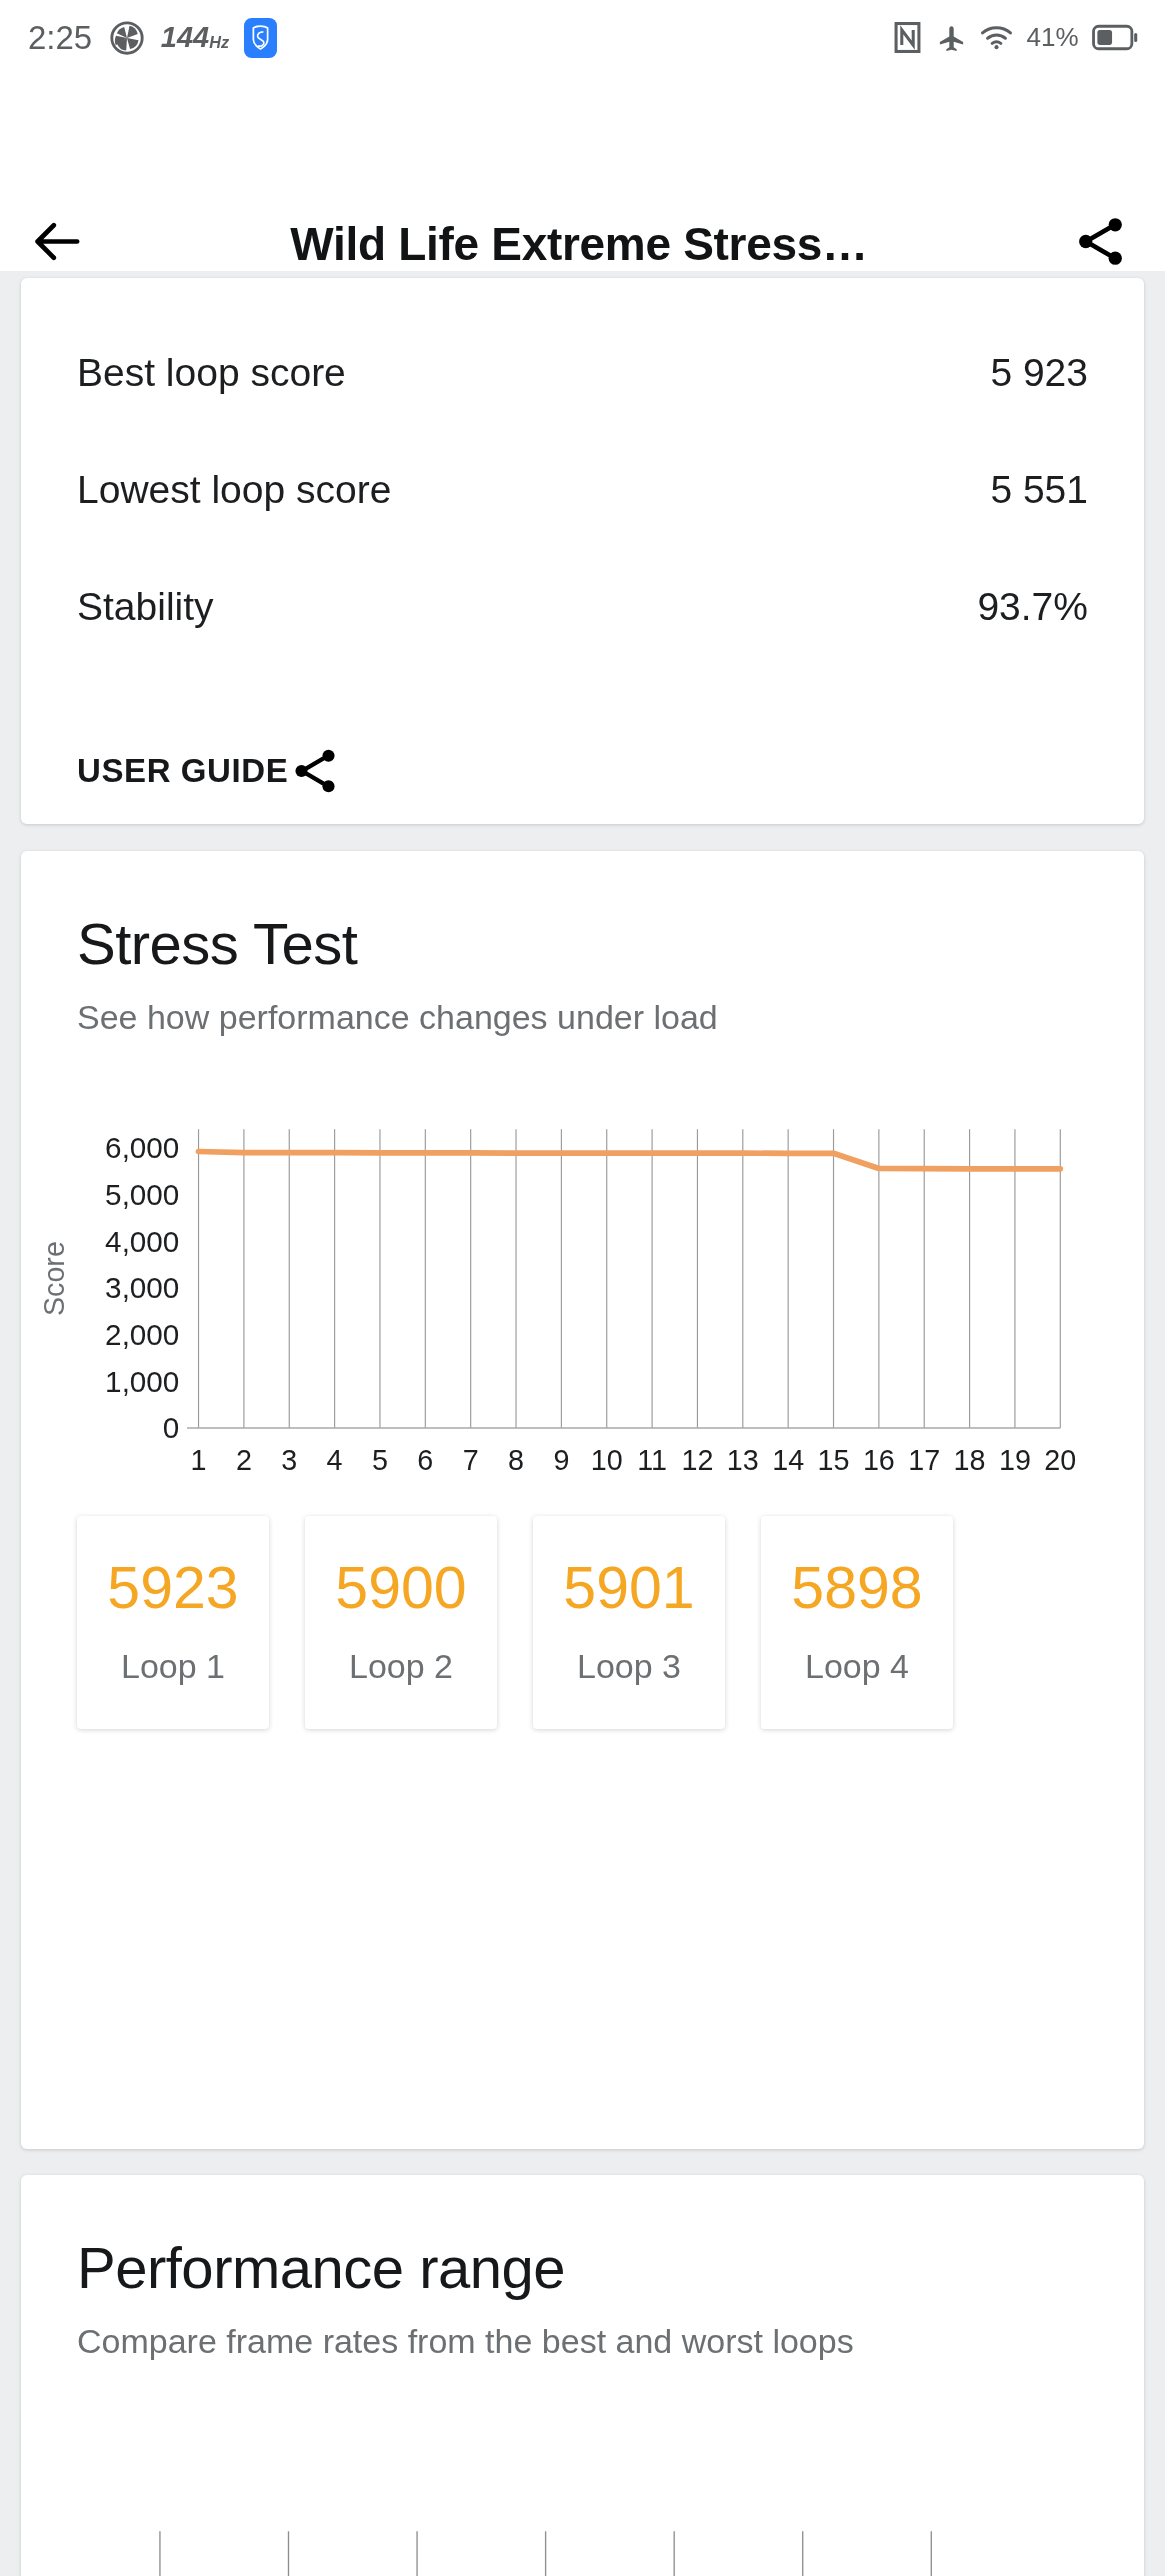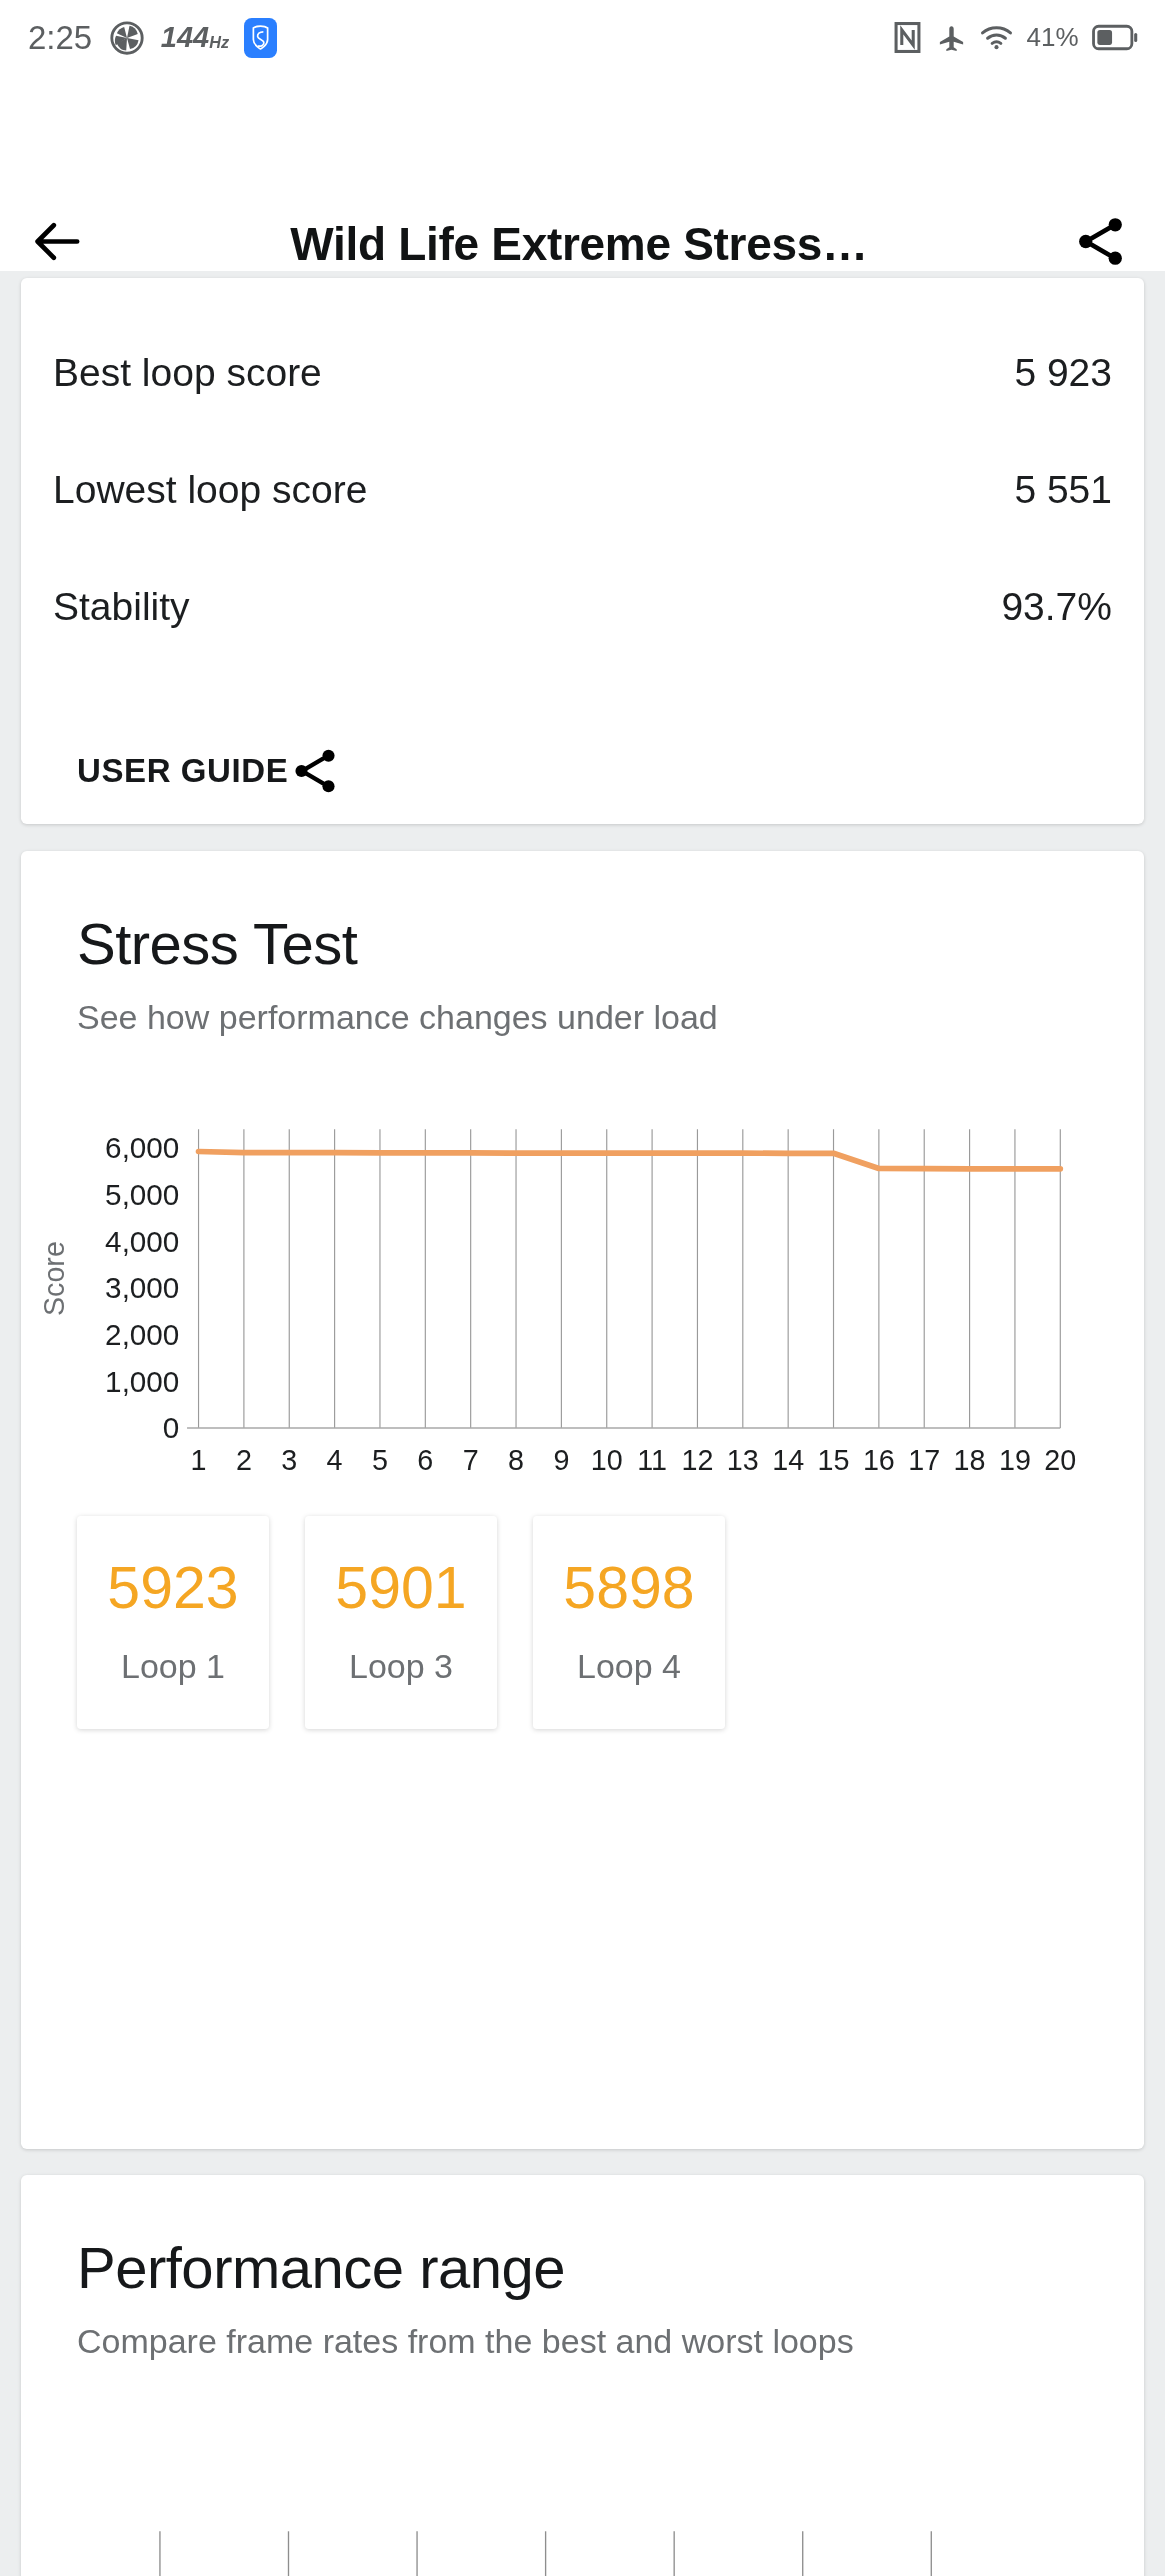--- a/index.html
+++ b/index.html
@@ -50,21 +50,21 @@
     background:#ffffff;
     border-radius:5.8px;
     box-shadow:0 1px 3.8px rgba(0,0,0,0.16);
   }
   .card-scores{ top:278px; height:546px; }
   .card-stress{ top:851px; height:1298px; }
   .card-perf{  top:2175px; height:441px; }
 
   .score-row{
     display:flex; align-items:center; justify-content:space-between;
-    padding:0 32px; height:117px;gap:28px;
+    padding:0 56px; height:117px;gap:28px;
   }
   .score-label{ font-size:39px; color:#1c1e20; }
   .score-value{ font-size:39px; color:#1c1e20; }
 
   .guide-row{
     display:flex; align-items:center; justify-content:flex-start;
     padding:0 56px; height:115px; margin-top:48px;
   }
   .guide-label{ font-size:33px; font-weight:bold; color:#16181a; letter-spacing:0.6px; }
 
@@ -257,20 +257,24 @@
         </svg>
     </div>
 
     <div class="loopcards">
       <div class="loopcards-inner" id="loopcards-inner">
           <div class="loopcard">
             <div class="val">5923</div>
             <div class="lbl">Loop 1</div>
           </div>
           <div class="loopcard">
+            <div class="val">5900</div>
+            <div class="lbl">Loop 2</div>
+          </div>
+          <div class="loopcard">
             <div class="val">5901</div>
             <div class="lbl">Loop 3</div>
           </div>
           <div class="loopcard">
             <div class="val">5898</div>
             <div class="lbl">Loop 4</div>
           </div>
         </div>
     </div>
   </div>

